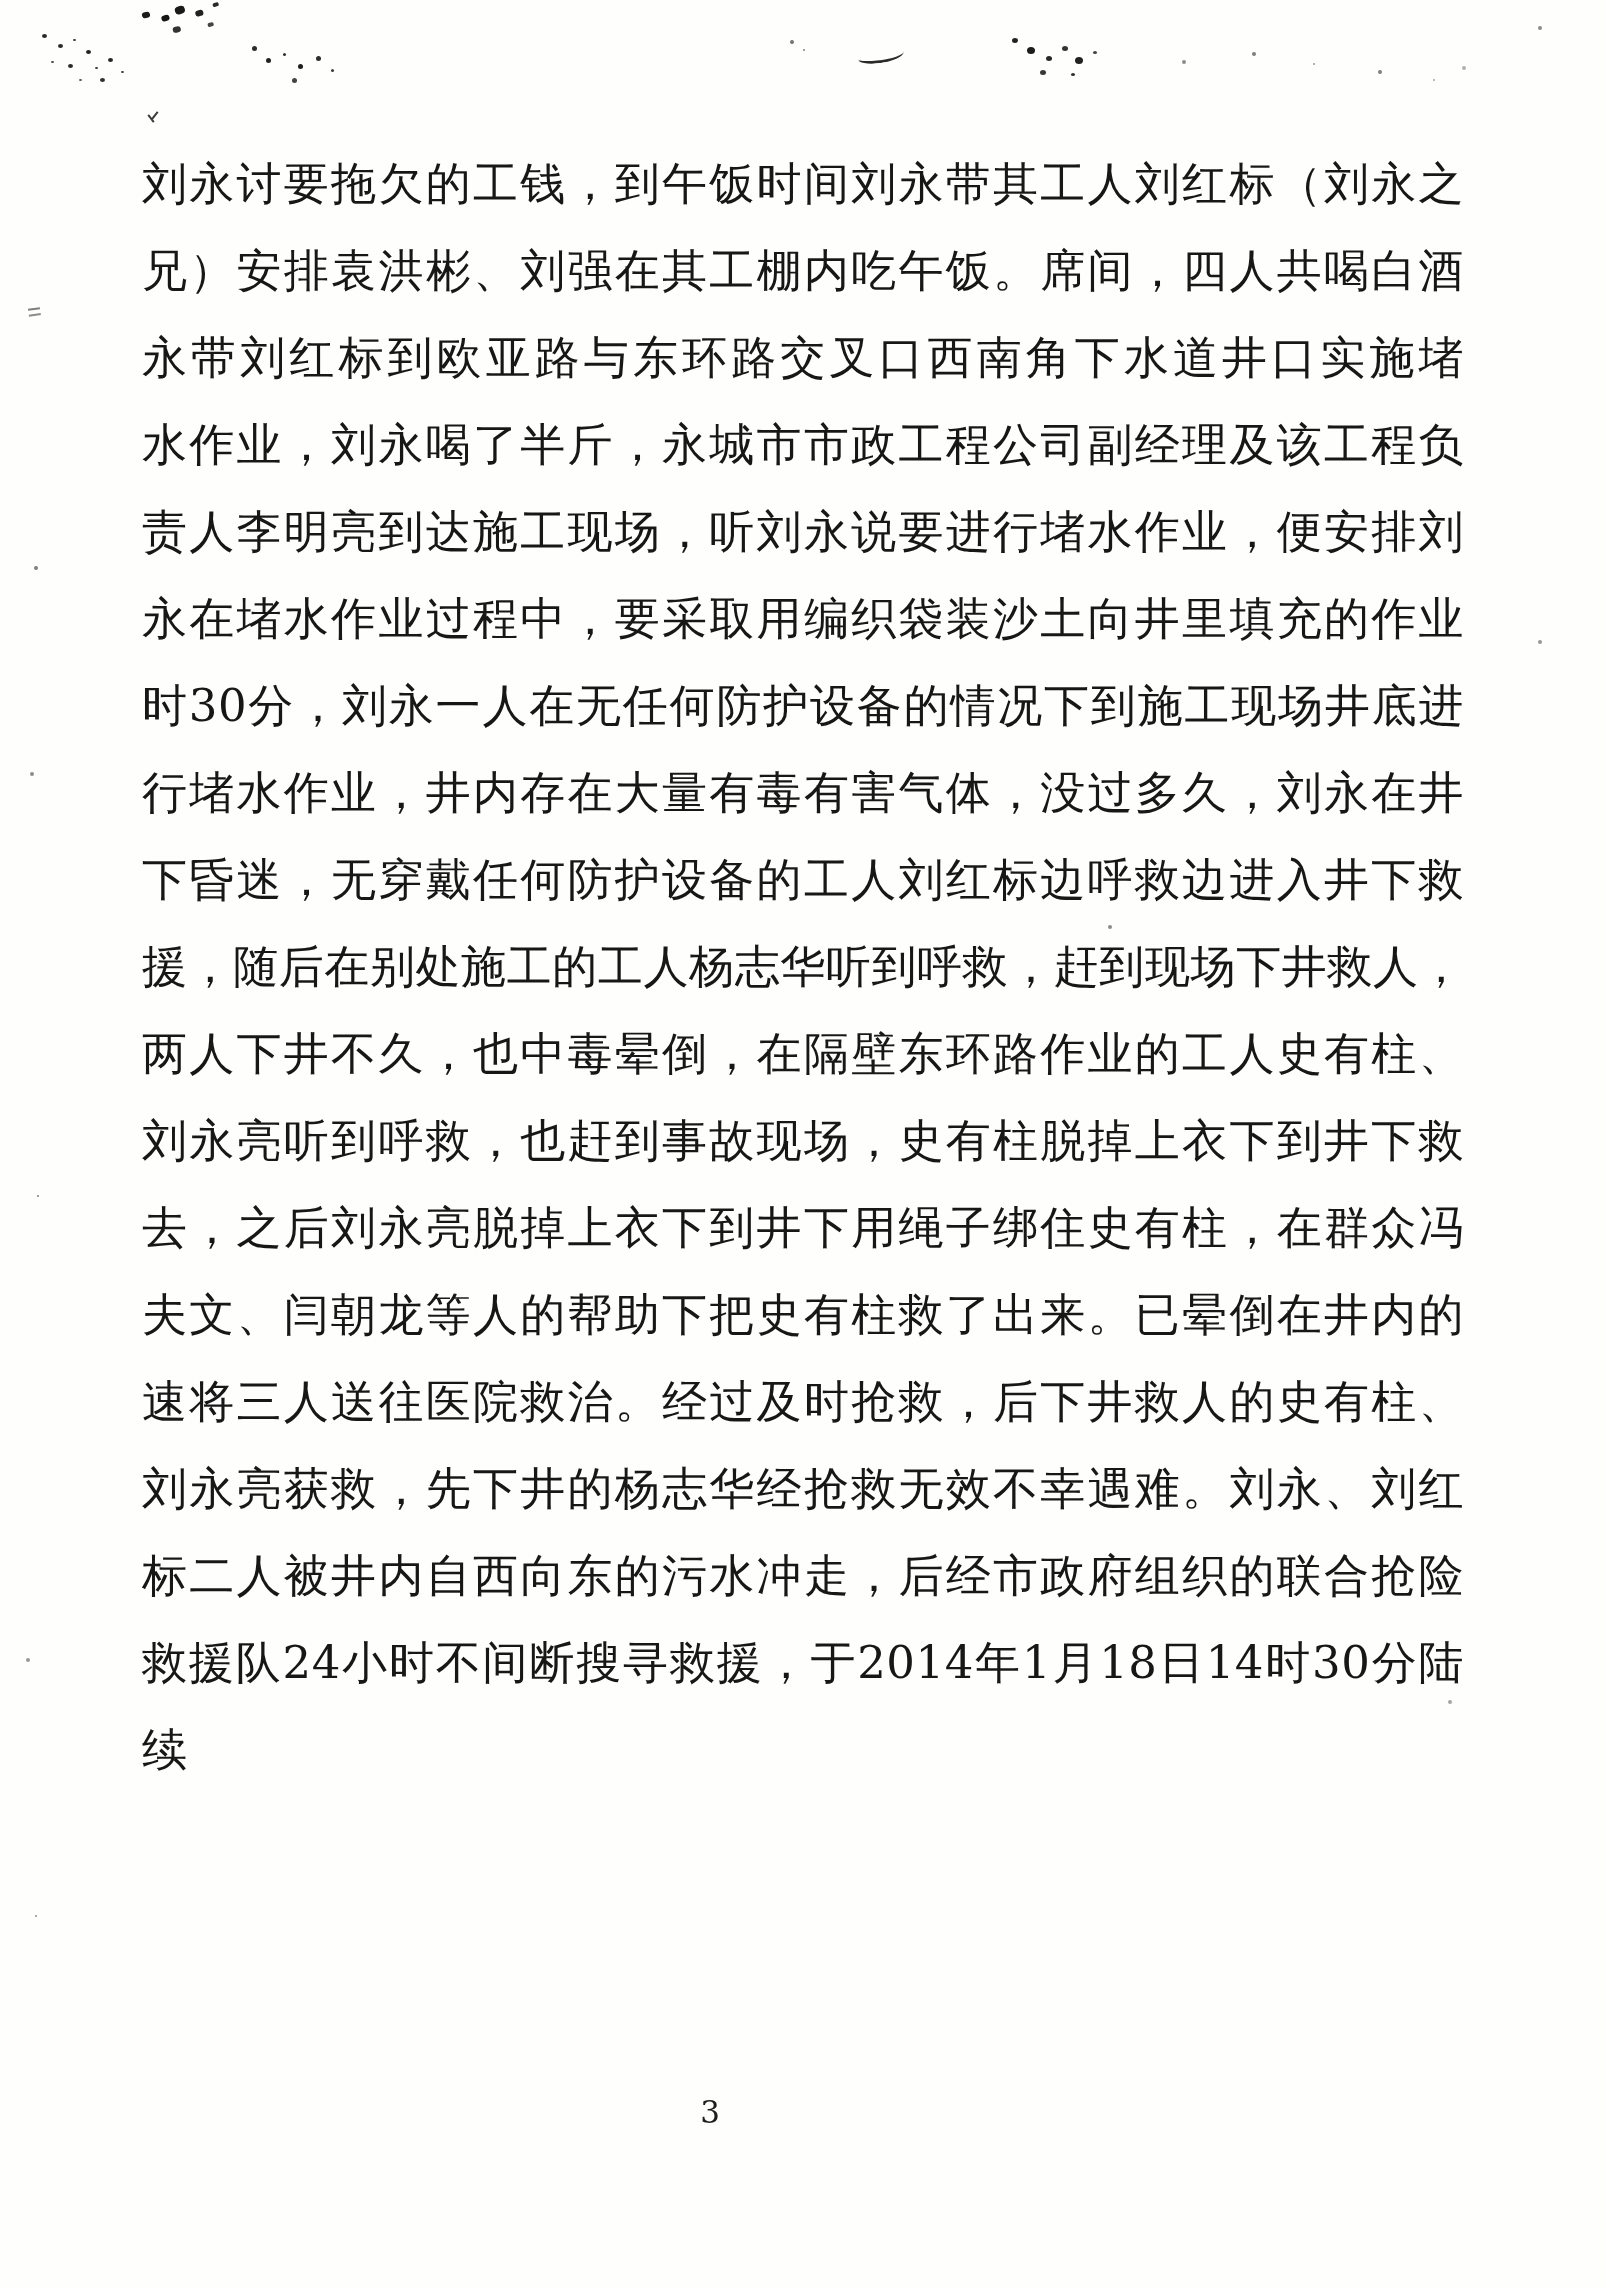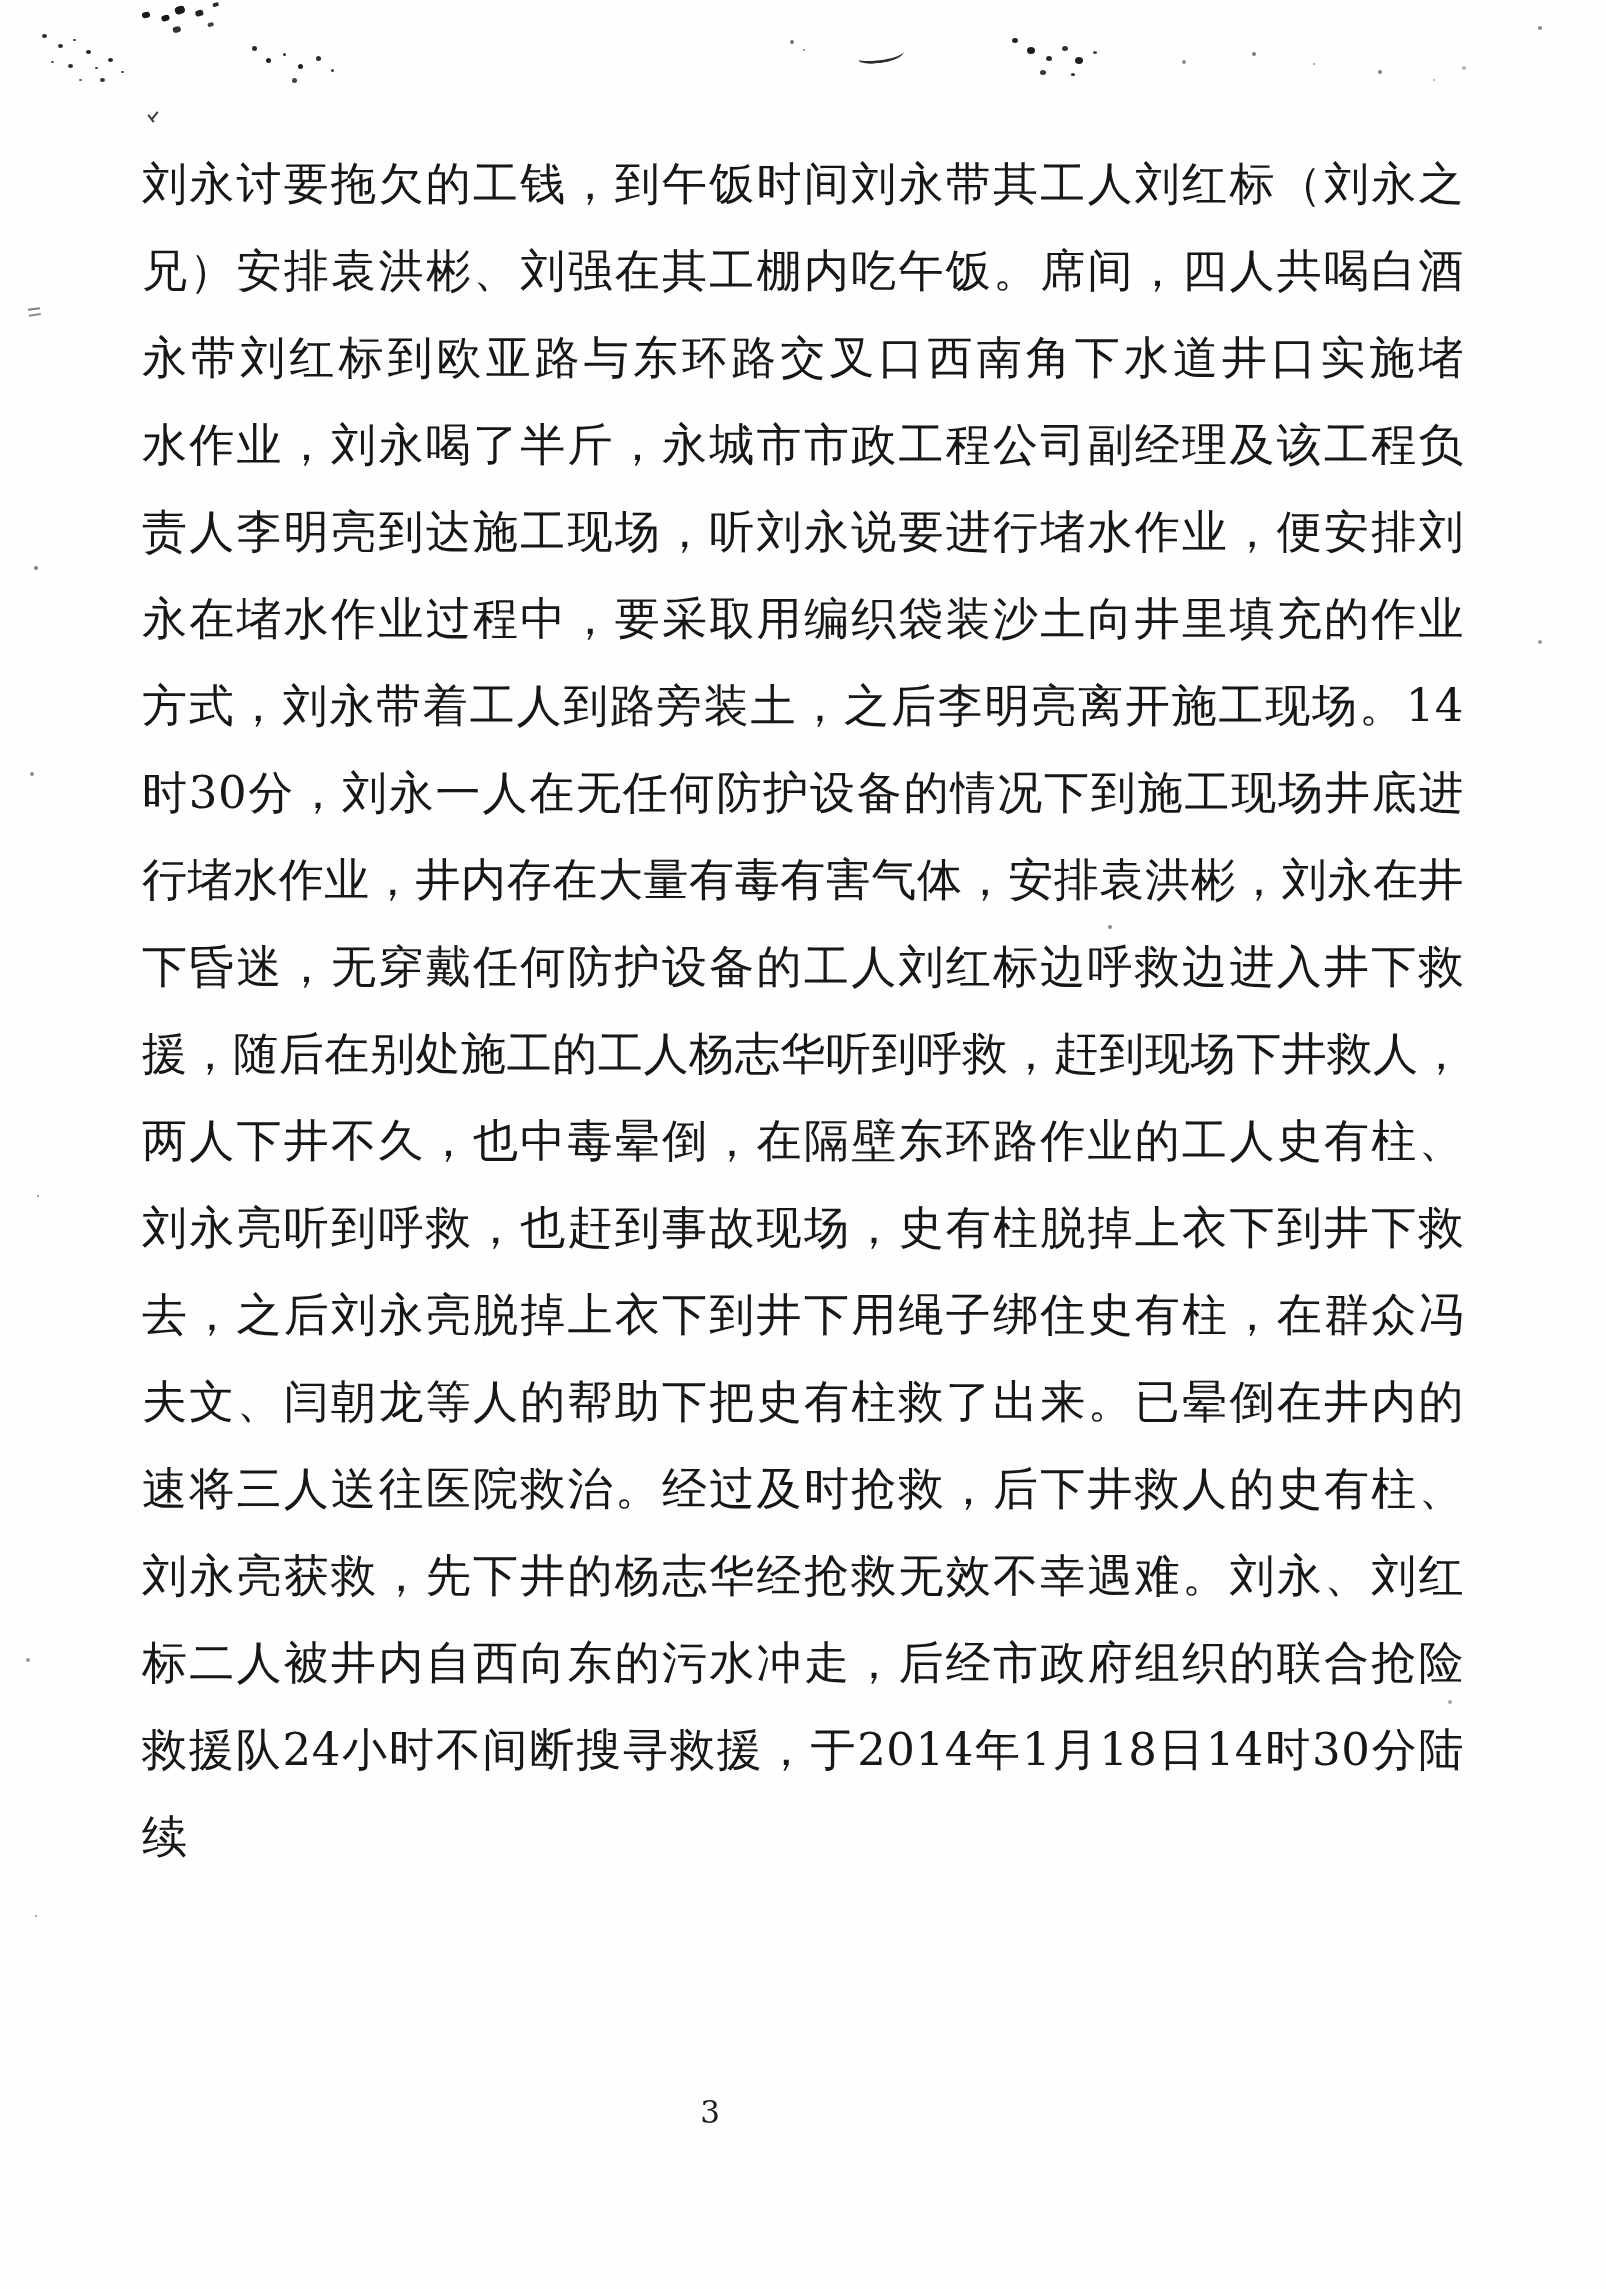--- a/index.html
+++ b/index.html
@@ -126,23 +126,22 @@
   <div class="speck" id="noise-i"></div>
   <div class="speck" id="noise-j"></div>
 
   <div class="text-block">
     <div class="line">刘永讨要拖欠的工钱，到午饭时间刘永带其工人刘红标（刘永之</div>
     <div class="line">兄）安排袁洪彬、刘强在其工棚内吃午饭。席间，四人共喝白酒</div>
     <div class="line">永带刘红标到欧亚路与东环路交叉口西南角下水道井口实施堵</div>
     <div class="line">水作业，刘永喝了半斤，永城市市政工程公司副经理及该工程负</div>
     <div class="line">责人李明亮到达施工现场，听刘永说要进行堵水作业，便安排刘</div>
     <div class="line">永在堵水作业过程中，要采取用编织袋装沙土向井里填充的作业</div>
-    <div class="line">方式，刘永带着工人到路旁装土，之后李明亮离开施工现场。14</div>
     <div class="line">时30分，刘永一人在无任何防护设备的情况下到施工现场井底进</div>
-    <div class="line">行堵水作业，井内存在大量有毒有害气体，安排袁洪彬，刘永在井</div>
+    <div class="line">行堵水作业，井内存在大量有毒有害气体，没过多久，刘永在井</div>
     <div class="line">下昏迷，无穿戴任何防护设备的工人刘红标边呼救边进入井下救</div>
     <div class="line">援，随后在别处施工的工人杨志华听到呼救，赶到现场下井救人，</div>
     <div class="line">两人下井不久，也中毒晕倒，在隔壁东环路作业的工人史有柱、</div>
     <div class="line">刘永亮听到呼救，也赶到事故现场，史有柱脱掉上衣下到井下救</div>
     <div class="line">去，之后刘永亮脱掉上衣下到井下用绳子绑住史有柱，在群众冯</div>
     <div class="line">夫文、闫朝龙等人的帮助下把史有柱救了出来。已晕倒在井内的</div>
     <div class="line">速将三人送往医院救治。经过及时抢救，后下井救人的史有柱、</div>
     <div class="line">刘永亮获救，先下井的杨志华经抢救无效不幸遇难。刘永、刘红</div>
     <div class="line">标二人被井内自西向东的污水冲走，后经市政府组织的联合抢险</div>
     <div class="line">救援队24小时不间断搜寻救援，于2014年1月18日14时30分陆续</div>

